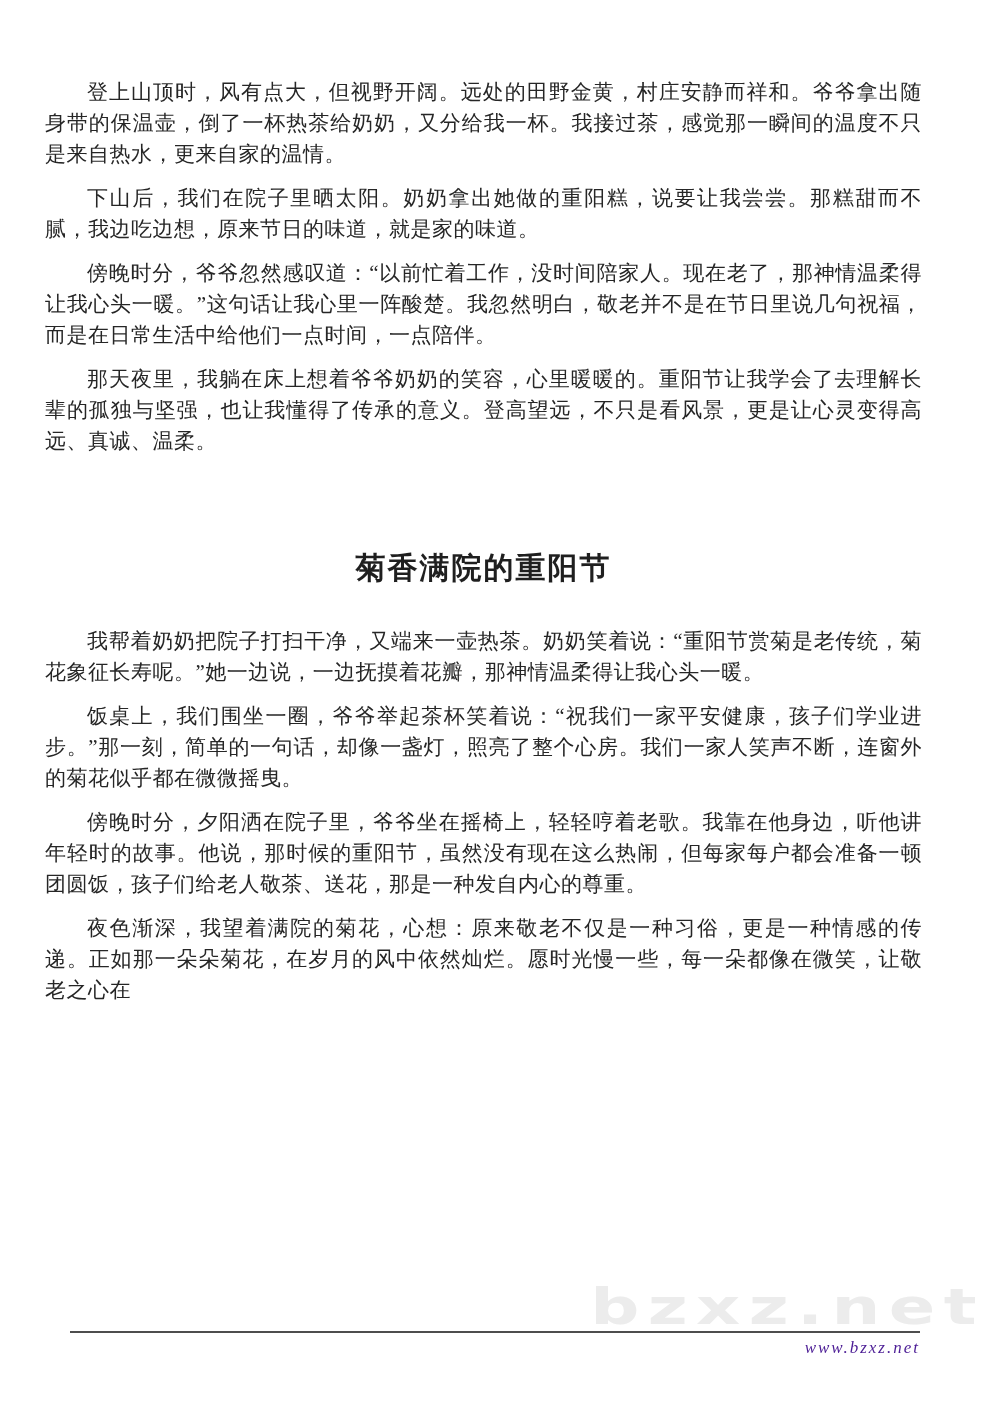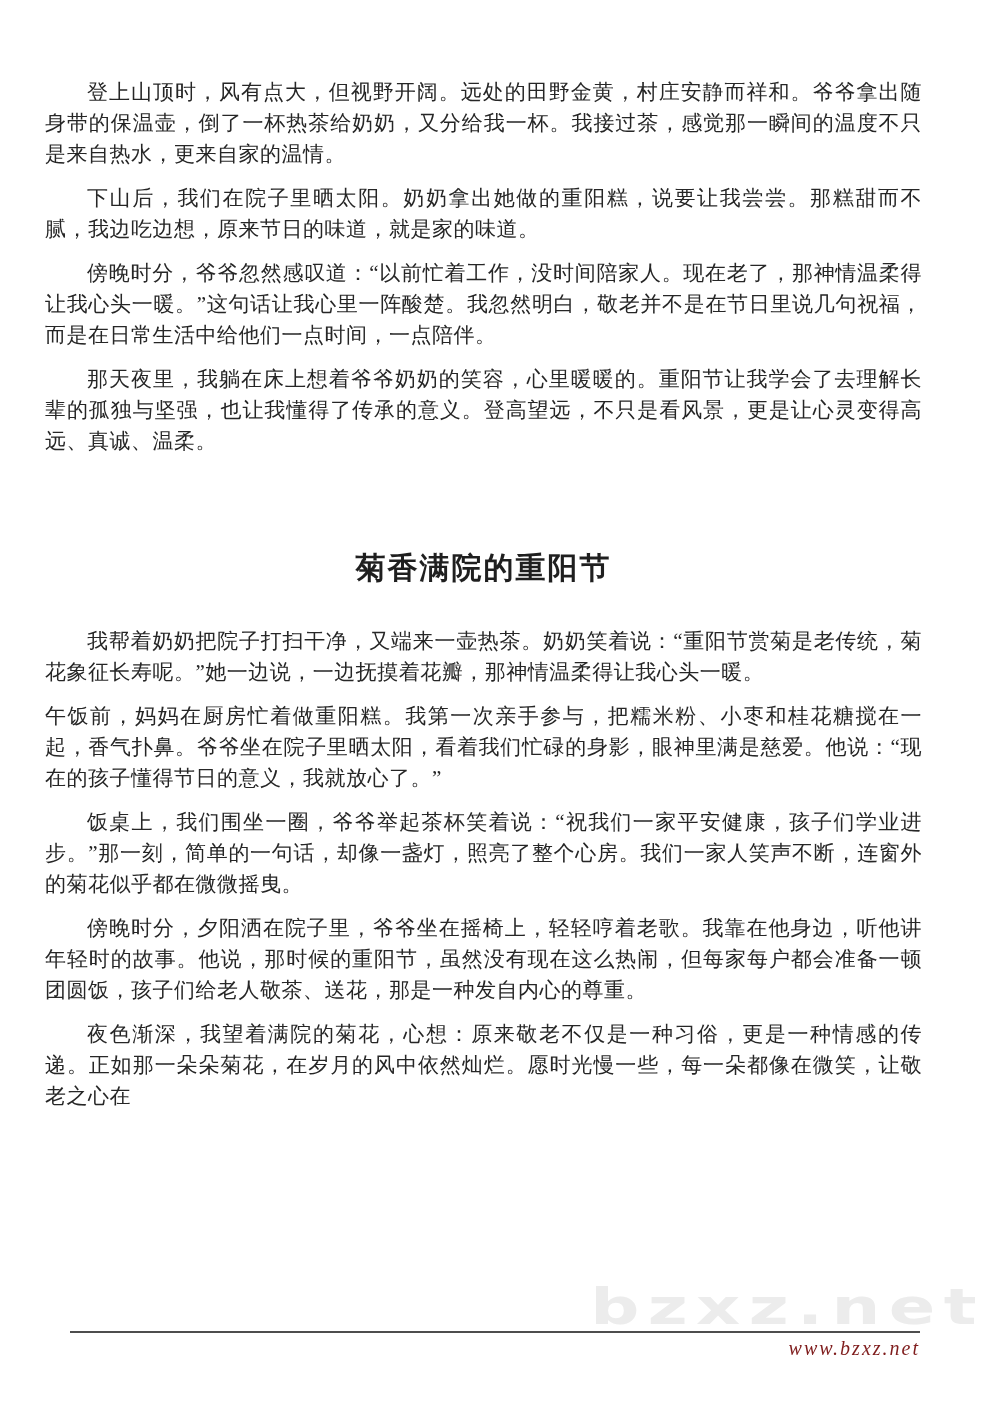--- a/index.html
+++ b/index.html
@@ -66,24 +66,24 @@
     background: #4d4d4d;
     z-index: 1;
   }
   .footer-url {
     position: absolute;
     top: 1338px;
     right: 73px;
     z-index: 1;
     font-family: "Liberation Serif", "DejaVu Serif", serif;
     font-style: italic;
-    font-size: 20px;
+    font-size: 17px;
     line-height: 20px;
     letter-spacing: 2px;
-    color: #7f1d1d;
+    color: #4c1d95;
   }
 </style>
 </head>
 <body>
 
 <div class="page">
 
   <div class="watermark">bzxz.net</div>
 
   <main class="content">
@@ -92,21 +92,20 @@
       <p class="para">登上山顶时，风有点大，但视野开阔。远处的田野金黄，村庄安静而祥和。爷爷拿出随身带的保温壶，倒了一杯热茶给奶奶，又分给我一杯。我接过茶，感觉那一瞬间的温度不只是来自热水，更来自家的温情。</p>
       <p class="para">下山后，我们在院子里晒太阳。奶奶拿出她做的重阳糕，说要让我尝尝。那糕甜而不腻，我边吃边想，原来节日的味道，就是家的味道。</p>
       <p class="para">傍晚时分，爷爷忽然感叹道：“以前忙着工作，没时间陪家人。现在老了，那神情温柔得让我心头一暖。”这句话让我心里一阵酸楚。我忽然明白，敬老并不是在节日里说几句祝福，而是在日常生活中给他们一点时间，一点陪伴。</p>
       <p class="para">那天夜里，我躺在床上想着爷爷奶奶的笑容，心里暖暖的。重阳节让我学会了去理解长辈的孤独与坚强，也让我懂得了传承的意义。登高望远，不只是看风景，更是让心灵变得高远、真诚、温柔。</p>
     </section>
 
     <h1 class="essay-title">菊香满院的重阳节</h1>
 
     <section class="essay">
       <p class="para">我帮着奶奶把院子打扫干净，又端来一壶热茶。奶奶笑着说：“重阳节赏菊是老传统，菊花象征长寿呢。”她一边说，一边抚摸着花瓣，那神情温柔得让我心头一暖。</p>
-      <p class="para no-indent">午饭前，妈妈在厨房忙着做重阳糕。我第一次亲手参与，把糯米粉、小枣和桂花糖搅在一起，香气扑鼻。爷爷坐在院子里晒太阳，看着我们忙碌的身影，眼神里满是慈爱。他说：“现在的孩子懂得节日的意义，我就放心了。”</p>
       <p class="para">饭桌上，我们围坐一圈，爷爷举起茶杯笑着说：“祝我们一家平安健康，孩子们学业进步。”那一刻，简单的一句话，却像一盏灯，照亮了整个心房。我们一家人笑声不断，连窗外的菊花似乎都在微微摇曳。</p>
       <p class="para">傍晚时分，夕阳洒在院子里，爷爷坐在摇椅上，轻轻哼着老歌。我靠在他身边，听他讲年轻时的故事。他说，那时候的重阳节，虽然没有现在这么热闹，但每家每户都会准备一顿团圆饭，孩子们给老人敬茶、送花，那是一种发自内心的尊重。</p>
       <p class="para">夜色渐深，我望着满院的菊花，心想：原来敬老不仅是一种习俗，更是一种情感的传递。正如那一朵朵菊花，在岁月的风中依然灿烂。愿时光慢一些，每一朵都像在微笑，让敬老之心在</p>
     </section>
 
   </main>
 
   <div class="footer-rule"></div>
 
   <div class="footer-url">www.bzxz.net</div>

